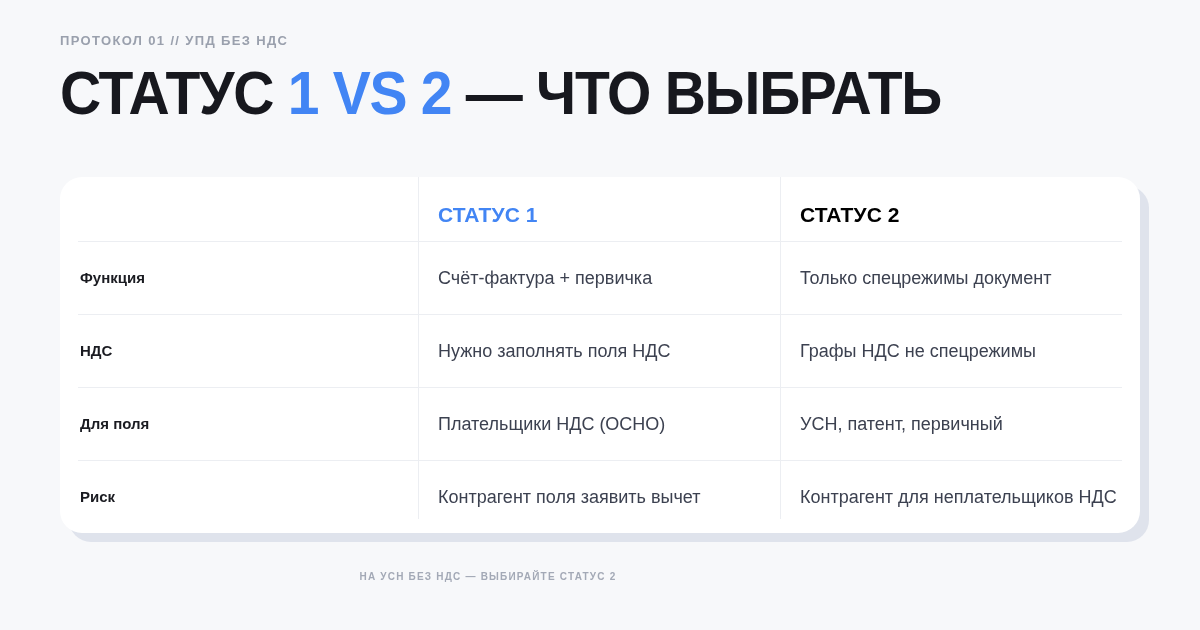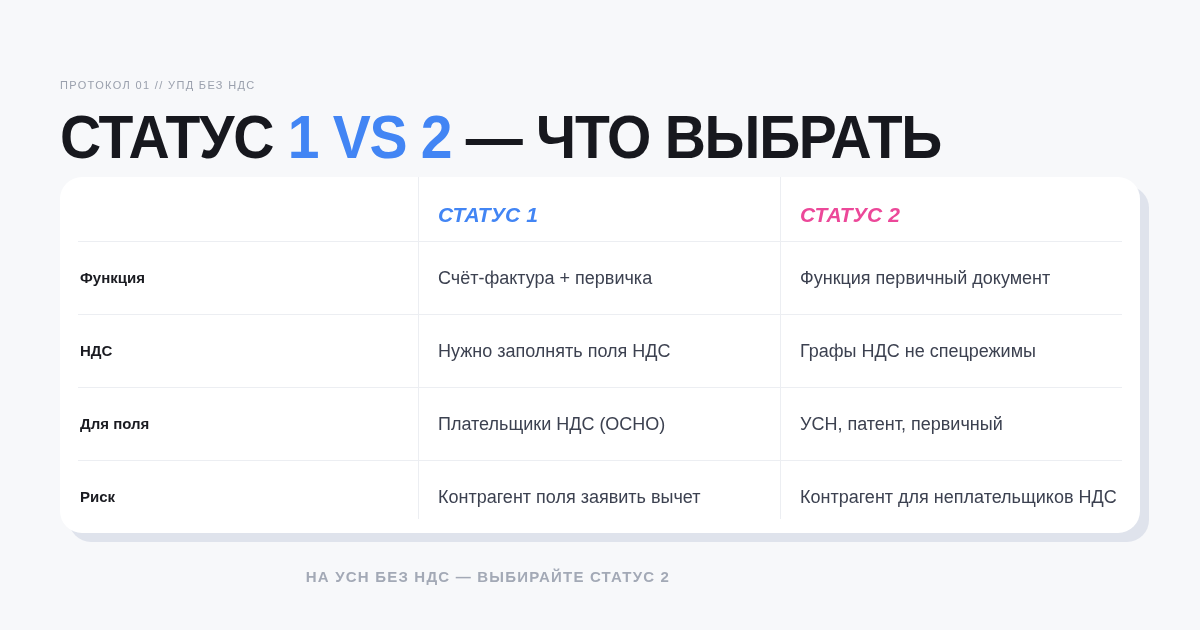--- a/index.html
+++ b/index.html
@@ -25,28 +25,27 @@
 
   
   .header {
     position: absolute;
     left: 60px;
     top: 32px;
     width: 1080px;
   }
 
   .eyebrow {
-    font-size: 11px;
-    font-weight: 400;
+    font-size: 13px;
+    font-weight: 700;
     letter-spacing: 1.35px;
     color: #9aa0ad;
     text-transform: uppercase;
     line-height: 18px;
     white-space: nowrap;
-    margin-top: 44px;
   }
 
   .title {
     margin-top: 10px;
     font-size: 62px;
     line-height: 66px;
     font-weight: 700;
     letter-spacing: -1.4px;
     color: #17181e;
     white-space: nowrap;
@@ -103,21 +102,21 @@
     height: 100%;
   }
 
   .row {
     position: relative;
     display: flex;
     align-items: center;
     height: 73px;
   }
 
-  .row.head { height: 64px; align-items: flex-end; padding-bottom: 14px; font-style: italic; }
+  .row.head { height: 64px; align-items: flex-end; padding-bottom: 14px; }
 
   .row.divided::before {
     content: "";
     position: absolute;
     left: 18px;
     right: 18px;
     top: 0;
     height: 1px;
     background: #eceef2;
   }
@@ -131,21 +130,21 @@
   .cell.c2 { width: 360px; }
 
   .col-head {
     font-size: 21px;
     font-weight: 700;
     letter-spacing: 0.1px;
     line-height: 24px;
     white-space: nowrap;
   }
   .col-head.blue { color: #4285f4; }
-  .col-head.red  { color: #ec4899; }
+  .col-head.red  { color: #000000; }
 
   .row-label {
     font-size: 15px;
     font-weight: 700;
     color: #1a1b21;
     line-height: 20px;
     white-space: nowrap;
   }
 
   .row-value {
@@ -156,21 +155,21 @@
     white-space: nowrap;
   }
 
   
   .footer {
     position: absolute;
     left: 0;
     top: 568px;
     width: 976px;
     text-align: center;
-    font-size: 15px;
+    font-size: 10px;
     font-weight: 700;
     letter-spacing: 1.2px;
     color: #a3a9b6;
     text-transform: uppercase;
     line-height: 18px;
   }
 </style>
 </head>
 <body>
 
@@ -203,21 +202,21 @@
         </div>
 
         <div class="row divided">
           <div class="cell c0">
             <span class="row-label">Функция</span>
           </div>
           <div class="cell c1">
             <span class="row-value">Счёт-фактура + первичка</span>
           </div>
           <div class="cell c2">
-            <span class="row-value">Функция первичный документ</span>
+            <span class="row-value">Только спецрежимы документ</span>
           </div>
         </div>
 
         <div class="row divided">
           <div class="cell c0">
             <span class="row-label">НДС</span>
           </div>
           <div class="cell c1">
             <span class="row-value">Нужно заполнять поля НДС</span>
           </div>

